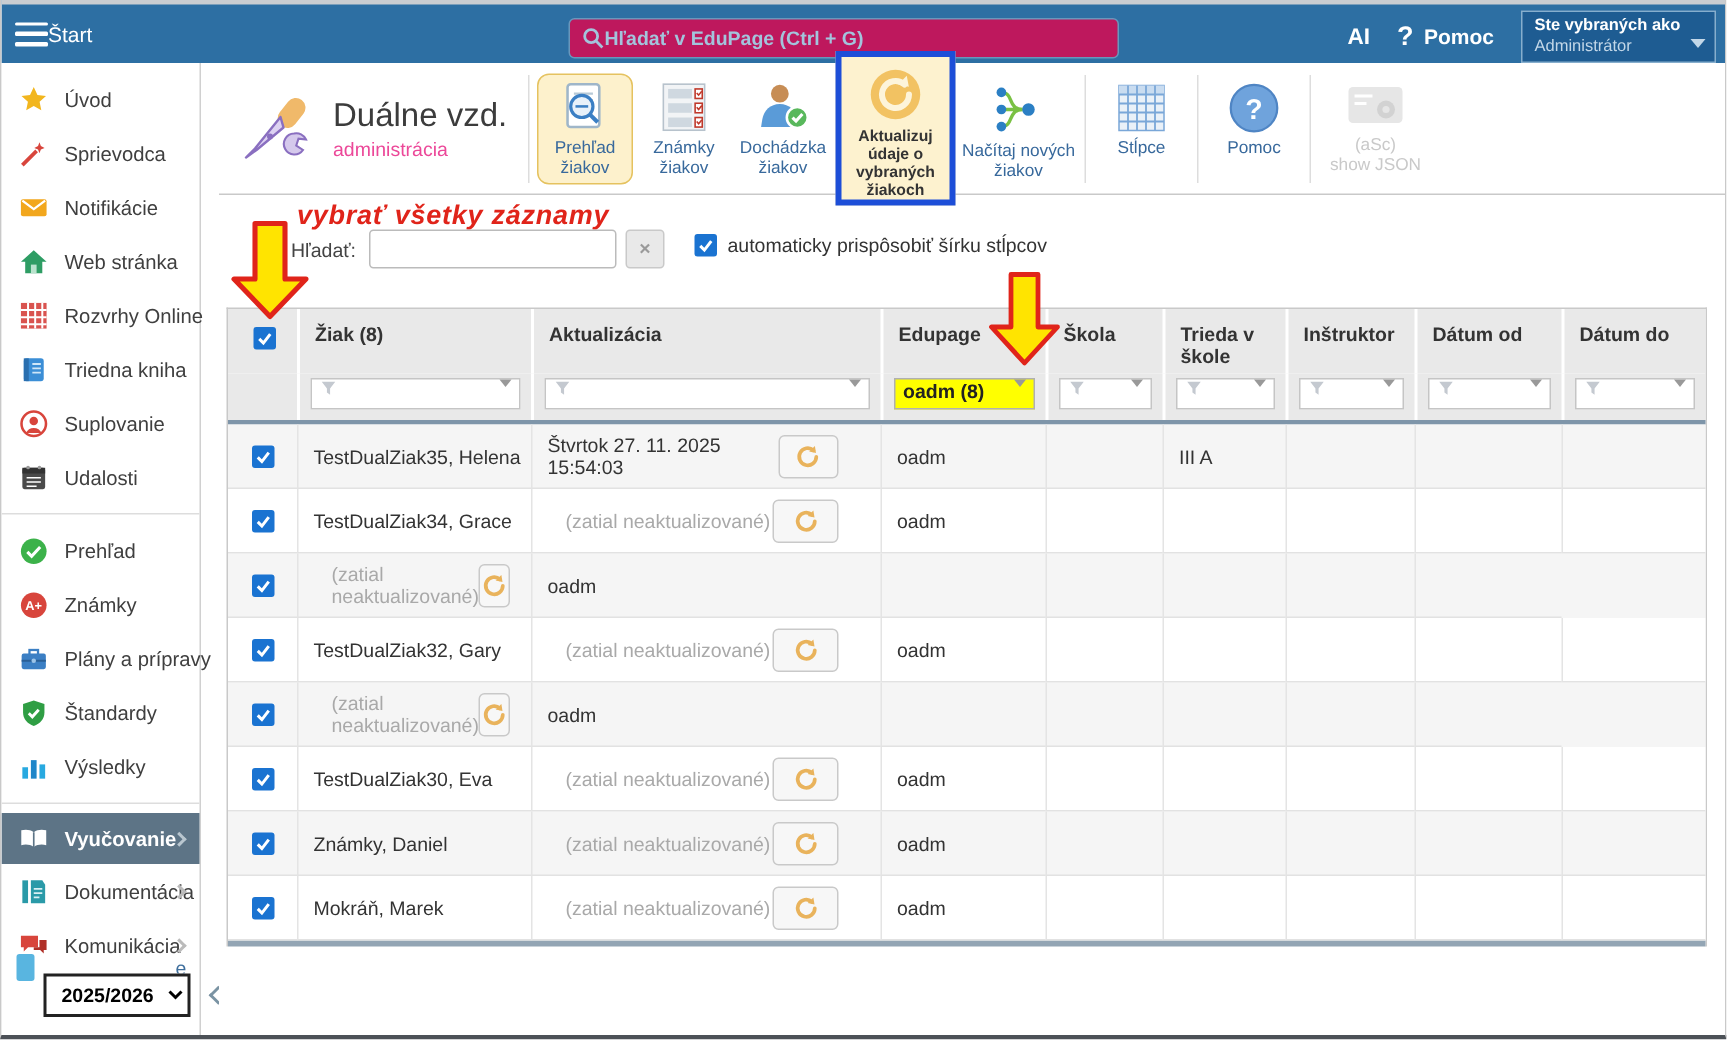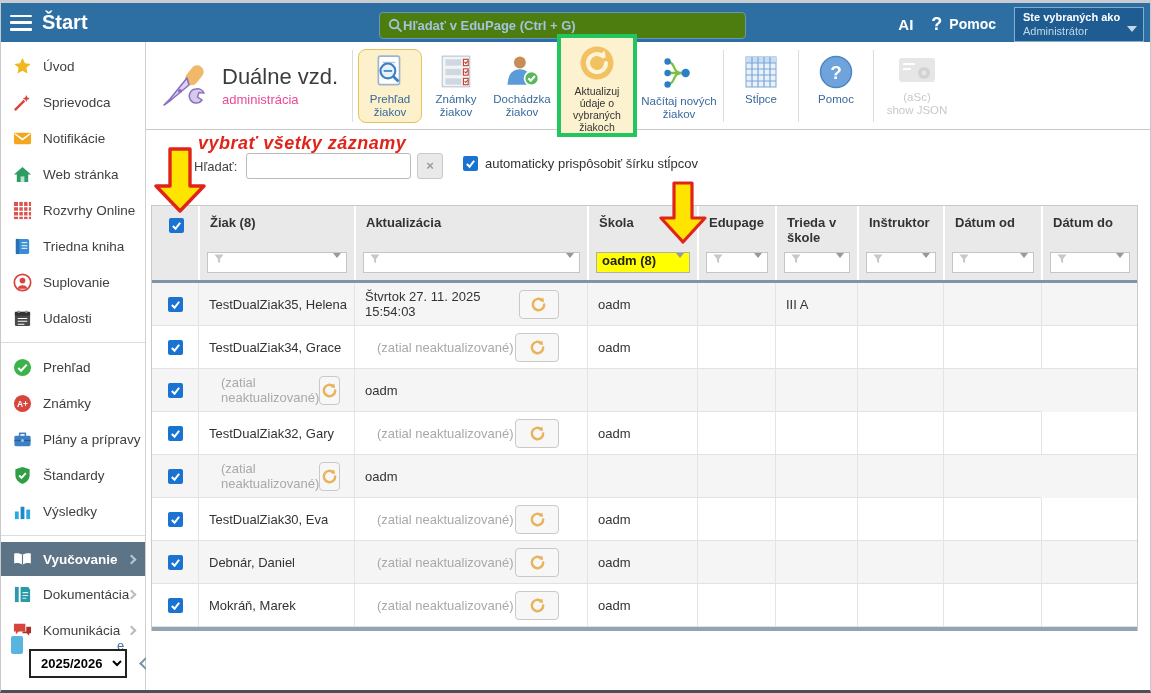--- a/index.html
+++ b/index.html
@@ -5,37 +5,37 @@
   * { box-sizing: border-box; margin: 0; padding: 0; }
   body { font-family: "Liberation Sans", sans-serif; background:#fff; }
   .window { position:relative; width:1151px; height:693px; background:#fff; overflow:hidden;
             border-left:1px solid #c9c9c9; border-right:1px solid #c9c9c9; border-bottom:3px solid #4c5157; }
 
   
   .topbar { position:absolute; top:0; left:0; width:100%; height:42px; background:#2d6fa3;
             border-top:3px solid #c9cdd1; display:flex; align-items:center; color:#fff; }
   .hamburger { width:22px; height:16px; margin-left:9px; display:flex; flex-direction:column; justify-content:space-between; cursor:pointer; }
   .hamburger span { display:block; height:2.6px; background:#fff; border-radius:1px; }
-  .start-label { font-weight:bold; font-size:20px; margin-left:10px; }
-  .searchbox { position:absolute; left:378px; top:9px; width:367px; height:27px; background:#4d7c0f;
+  .start-label { font-weight:normal; font-size:14px; margin-left:0; }
+  .searchbox { position:absolute; left:378px; top:9px; width:367px; height:27px; background:#be185d;
                border:1px solid #6897bc; border-radius:4px; display:flex; align-items:center; padding:0 8px; }
   .searchbox input { flex:1; background:transparent; border:none; outline:none; color:#d9e8f4; font-size:13px; font-weight:bold; }
   .searchbox input::placeholder { color:#a3c4dc; opacity:1; }
   .topbar-right { position:absolute; right:6px; top:0; height:42px; display:flex; align-items:center; gap:18px; }
   .ai-label { font-weight:bold; font-size:15px; }
   .help-wrap { display:flex; align-items:center; gap:7px; font-weight:bold; font-size:14px; }
   .help-q { font-size:18px; font-weight:bold; }
   .userbox { width:130px; height:35px; background:#1e5c92; border:1px solid #86aecd; padding:3px 16px 3px 8px; position:relative; cursor:pointer; }
   .userbox .l1 { font-size:11px; font-weight:bold; color:#fff; line-height:13px; }
   .userbox .l2 { font-size:11px; color:#c2d7e8; line-height:14px; }
   .userbox .caret { position:absolute; right:6px; bottom:9px; width:0; height:0;
                     border-left:5px solid transparent; border-right:5px solid transparent; border-top:6px solid #c2d7e8; }
 
   
-  .sidebar { position:absolute; left:0; top:42px; width:145px; height:648px; background:#fff;
+  .sidebar { position:absolute; left:0; top:42px; width:133px; height:648px; background:#fff;
              border-right:1px solid #d0d0d0; padding-top:6px; }
   .side-item { height:36px; display:flex; align-items:center; padding-left:12px; gap:11px; cursor:pointer; position:relative; }
   .side-item .lbl { font-size:13.5px; color:#3f3f3f; white-space:nowrap; }
   .side-item svg { width:19px; height:19px; flex:0 0 19px; }
   .side-divider { height:1px; background:#ddd; margin:6px 0; }
   .side-item.selected { background:#5d7486; height:34px; }
   .side-item.selected .lbl { color:#fff; font-weight:bold; }
   .chev { position:absolute; right:10px; width:7px; height:7px; border-top:2px solid #bbb; border-right:2px solid #bbb; transform:rotate(45deg); }
   .side-item.selected .chev { border-color:#b9c6cf; }
   .obscured { position:absolute; left:0; bottom:24px; width:145px; height:30px; }
@@ -53,22 +53,22 @@
   .toolbar { position:relative; height:88px; border-bottom:1px solid #c9c9c9; display:flex; align-items:center; }
   .module { display:flex; align-items:center; gap:10px; margin-left:14px; width:188px; }
   .module-text .t { font-size:22px; color:#3c3c3c; }
   .module-text .s { font-size:13px; color:#ec4899; margin-top:2px; }
   .tb-divider { width:1px; height:72px; background:#ddd; margin:0 4px; }
   .tb-btn { width:64px; min-height:74px; display:flex; flex-direction:column; align-items:center; justify-content:flex-start;
             padding-top:4px; margin:0 1px; cursor:pointer; border-radius:8px; border:1px solid transparent; }
   .tb-btn .cap { font-size:11.5px; color:#38699c; text-align:center; line-height:13px; margin-top:3px; }
   .tb-btn.selected { background:#fdf1cc; border-color:#e5c25f; }
   .tb-btn.disabled .cap { color:#c9c9c9; }
-  .redbox { border:4px solid #22c55e; background:#fdf2cf; border-radius:0; width:80px; min-height:82px;
-            display:flex; flex-direction:column; align-items:center; padding-top:5px; margin:0 2px; cursor:pointer; }
+  .redbox { border:4px solid #1d4ed8; background:#fdf2cf; border-radius:0; width:80px; min-height:82px;
+            display:flex; flex-direction:column; align-items:center; padding-top:5px; margin:0 2px; cursor:pointer;font-weight:bold; }
   .redbox .cap { font-size:10.5px; color:#333; text-align:center; line-height:12px; margin-top:2px; }
 
   
   .content { position:relative; height:559px; }
   .annotation { position:absolute; left:52px; top:3px; font-size:18px; font-weight:bold; font-style:italic;
                 color:#e0241a; letter-spacing:.5px; }
   .big-arrow { position:absolute; z-index:5; }
   .arrow1 { left:8px; top:17px; }
   .arrow2 { left:513px; top:51px; }
 
@@ -427,22 +427,22 @@
         <div class="grid-row thead">
           <div class="th" style="display:flex;align-items:flex-start;justify-content:center;padding-top:12px;">
             <span class="chk">
               <svg width="11" height="11" viewBox="0 0 12 12">
                   <path d="M2 6.5l3 3 5-6.5" stroke="#fff" stroke-width="2.2" fill="none"></path>
                 </svg>
             </span>
           </div>
           <div class="th">Žiak (8)</div>
           <div class="th">Aktualizácia</div>
+          <div class="th">Edupage</div>
           <div class="th">Škola</div>
-          <div class="th">Edupage</div>
           <div class="th">Trieda v škole</div>
           <div class="th">Inštruktor</div>
           <div class="th">Dátum od</div>
           <div class="th">Dátum do</div>
         </div>
 
         <div class="grid-row tfilter-row">
           <div class="tf"></div>
           <div class="tf">
               <div class="fdrop">
@@ -671,21 +671,21 @@
         </div>
 
         <div class="grid-row trow odd">
           <div>
               <span class="chk">
                 <svg width="11" height="11" viewBox="0 0 12 12">
                   <path d="M2 6.5l3 3 5-6.5" stroke="#fff" stroke-width="2.2" fill="none"></path>
                 </svg>
               </span>
             </div>
-          <div>Debnár, Daniel</div>
+          <div>Známky, Daniel</div>
           <div>
               <span class="upd-text pending">(zatial neaktualizované)</span>
               <button class="rbtn">
                 <svg width="19" height="19" viewBox="0 0 20 20">
                   <path d="M16 10a6 6 0 1 1-2-4.5" fill="none" stroke="#e9b35c" stroke-width="2.6" stroke-linecap="round"></path>
                   <path d="M15 2.5l.8 4.8-4.8-.9z" fill="#e9b35c"></path>
                 </svg>
               </button>
             </div>
           <div>oadm</div>

